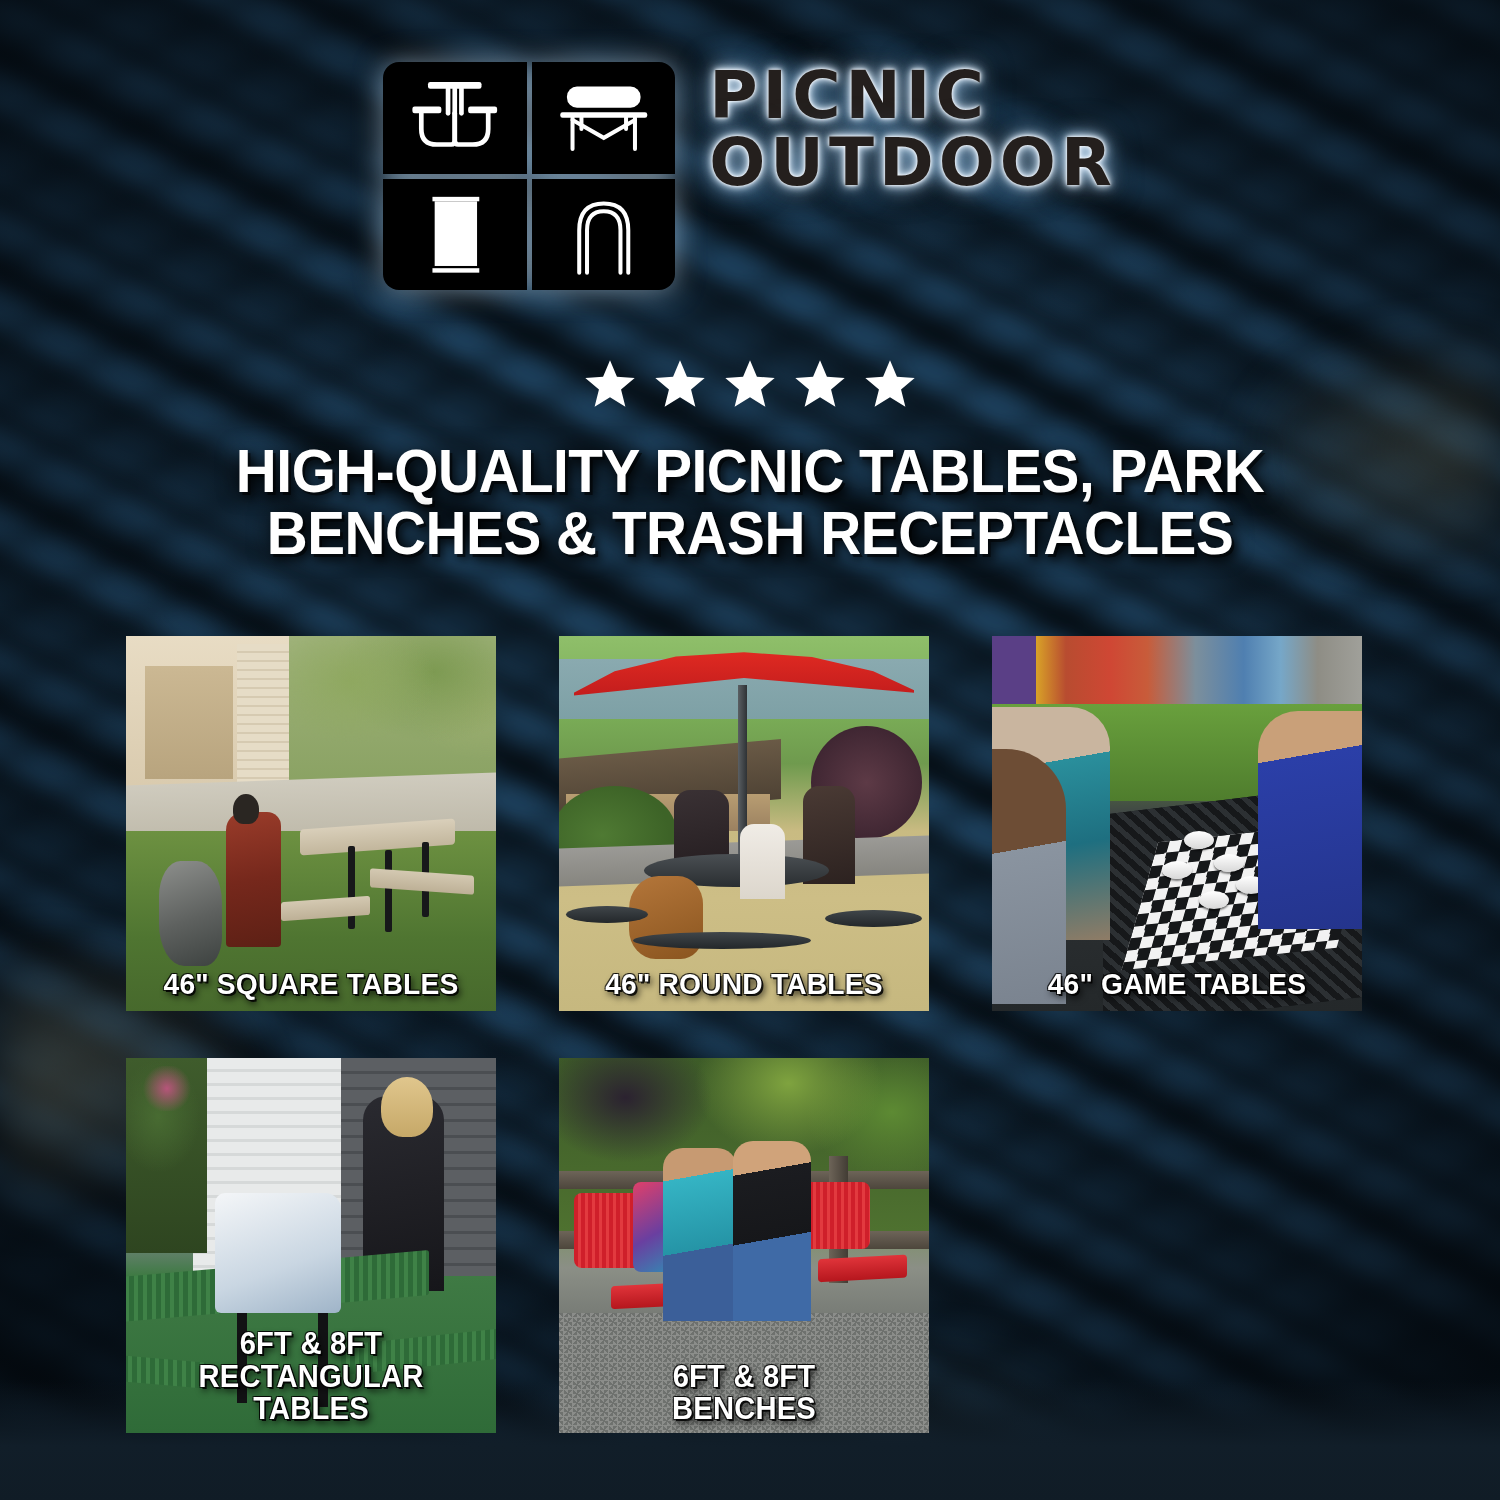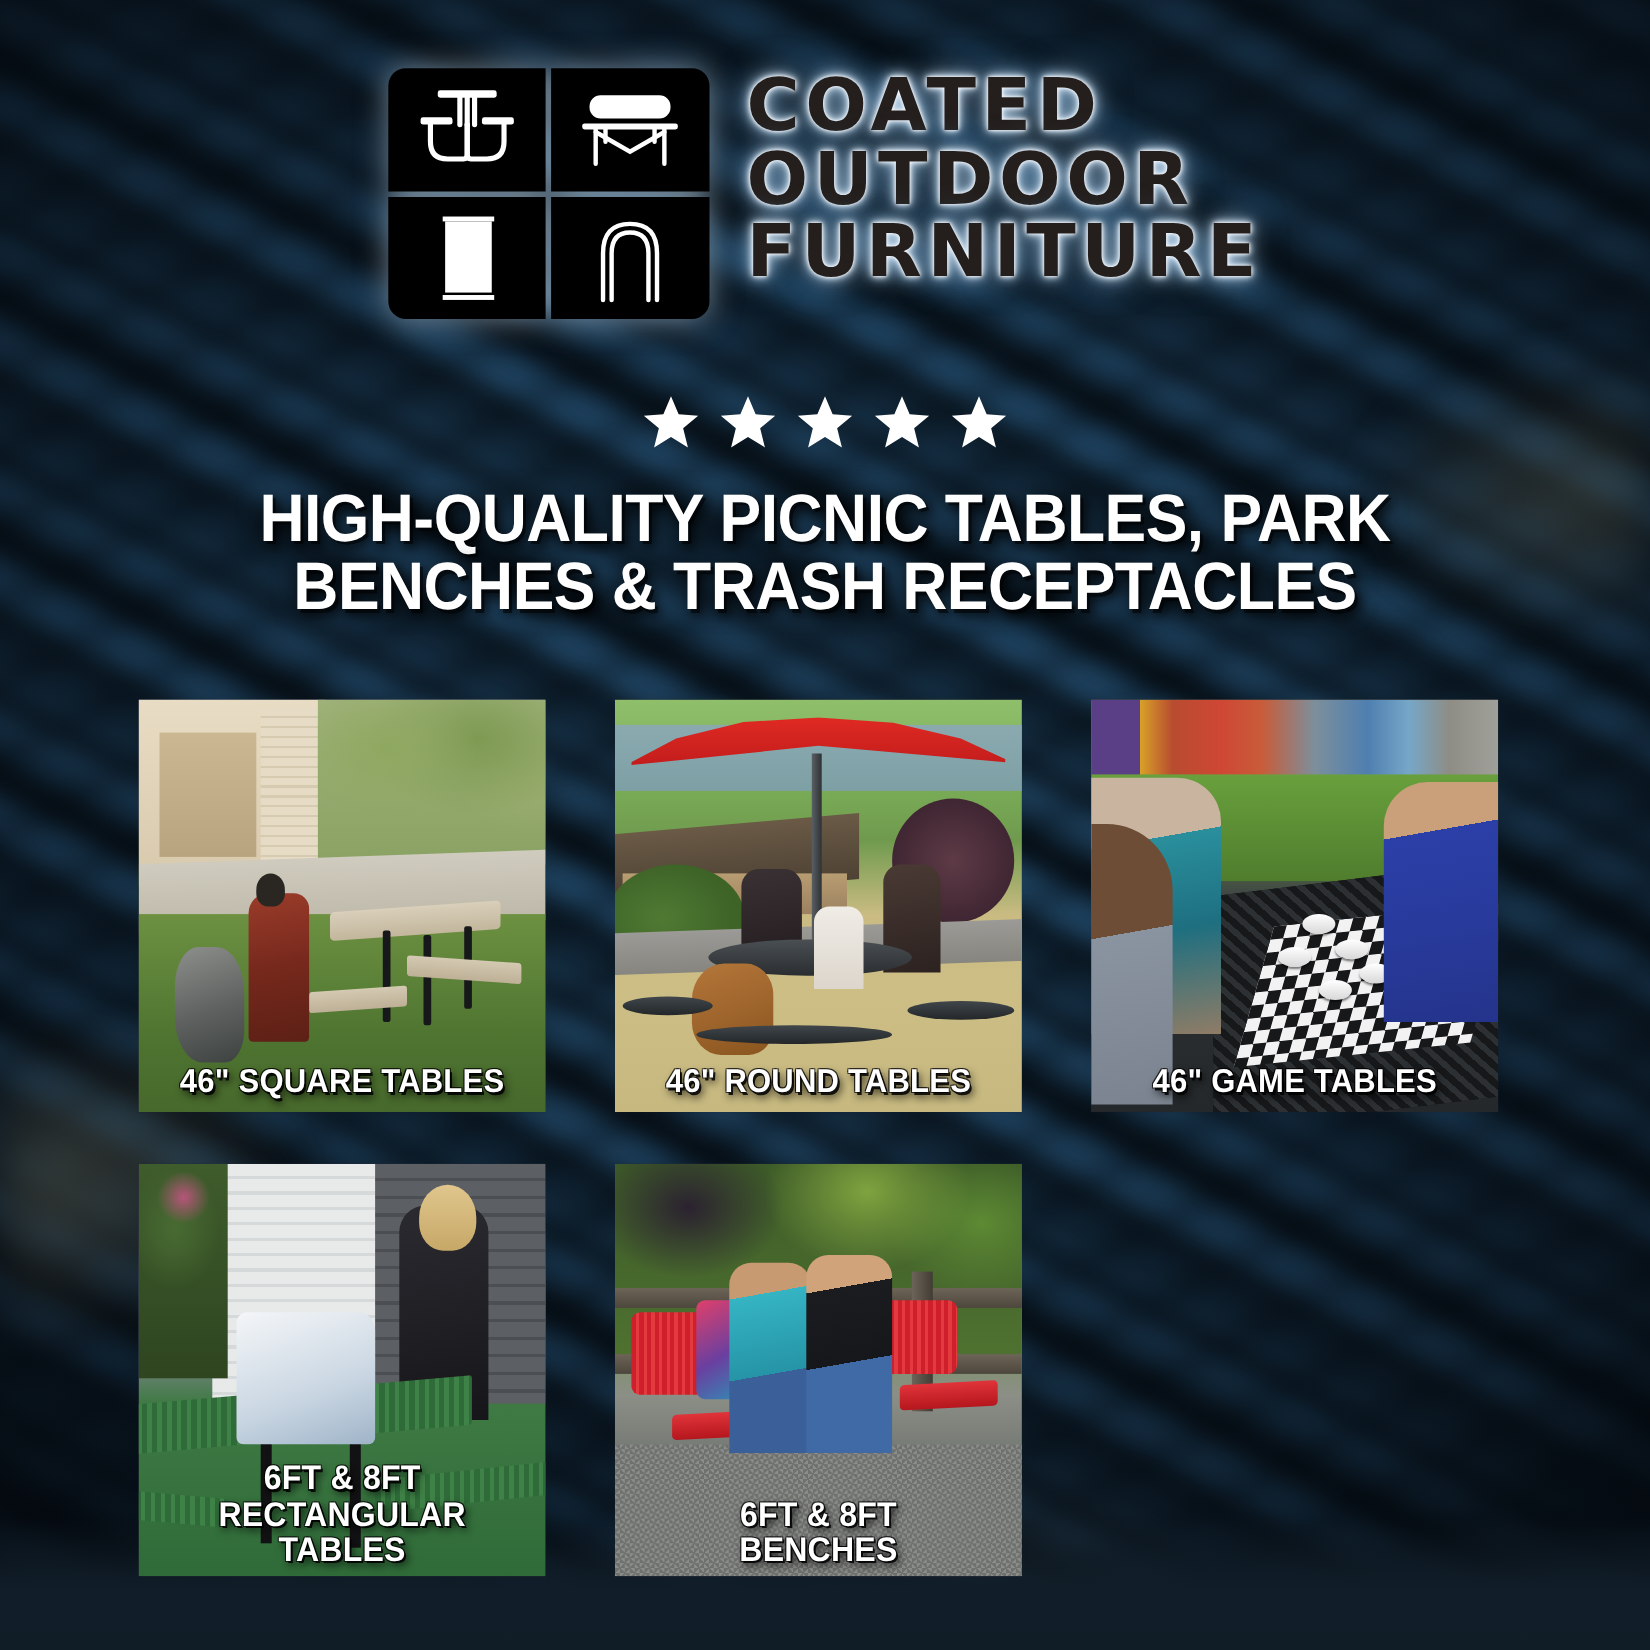--- a/index.html
+++ b/index.html
@@ -274,23 +274,22 @@
         </div>
         <div class="logo-cell br">
           <svg viewBox="0 0 100 100" fill="none" stroke="#fff" stroke-width="3.6" stroke-linecap="round">
             <path d="M28 84 V46 Q28 22 50 22 Q72 22 72 46 V84"></path>
             <path d="M35 84 V46 Q35 29 50 29 Q65 29 65 46 V84"></path>
           </svg>
         </div>
       </div>
 
       <div class="logo-text">
-        <div class="ln">COATED</div>
+        <div class="ln">PICNIC</div>
         <div class="ln">OUTDOOR</div>
-        <div class="ln">FURNITURE</div>
       </div>
 
     </div>
   </div>
 
   <div class="stars">
     <span class="star">
         <svg viewBox="0 0 24 24">
           <polygon points="12,1 15.2,8.6 23.4,9.2 17.1,14.5 19.1,22.5 12,18.1 4.9,22.5 6.9,14.5 0.6,9.2 8.8,8.6" fill="#fff"></polygon>
         </svg>

